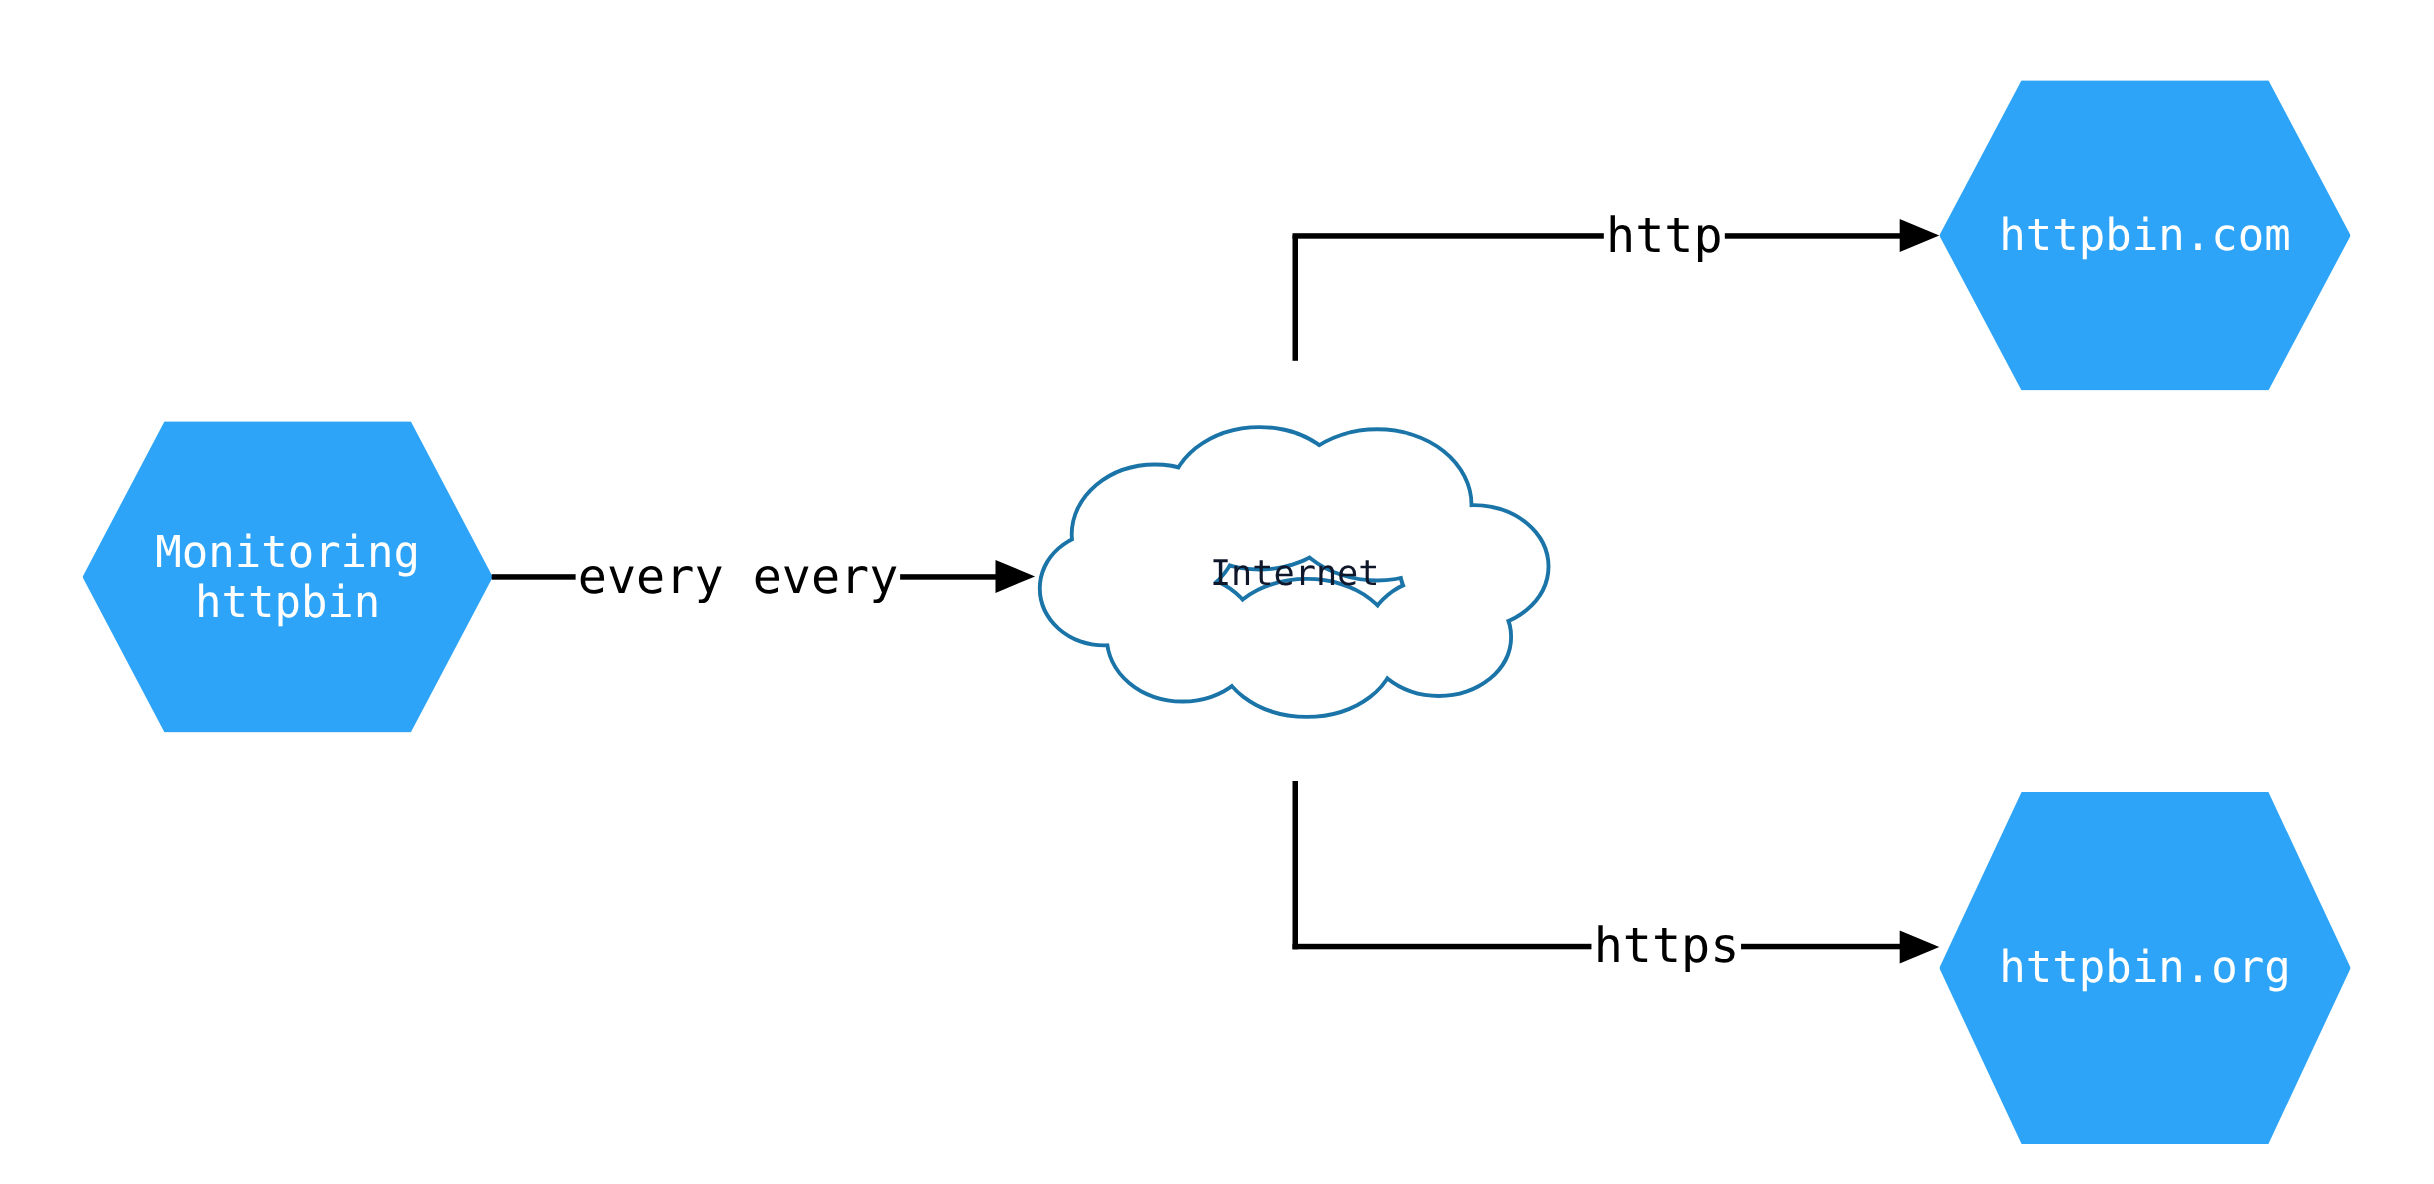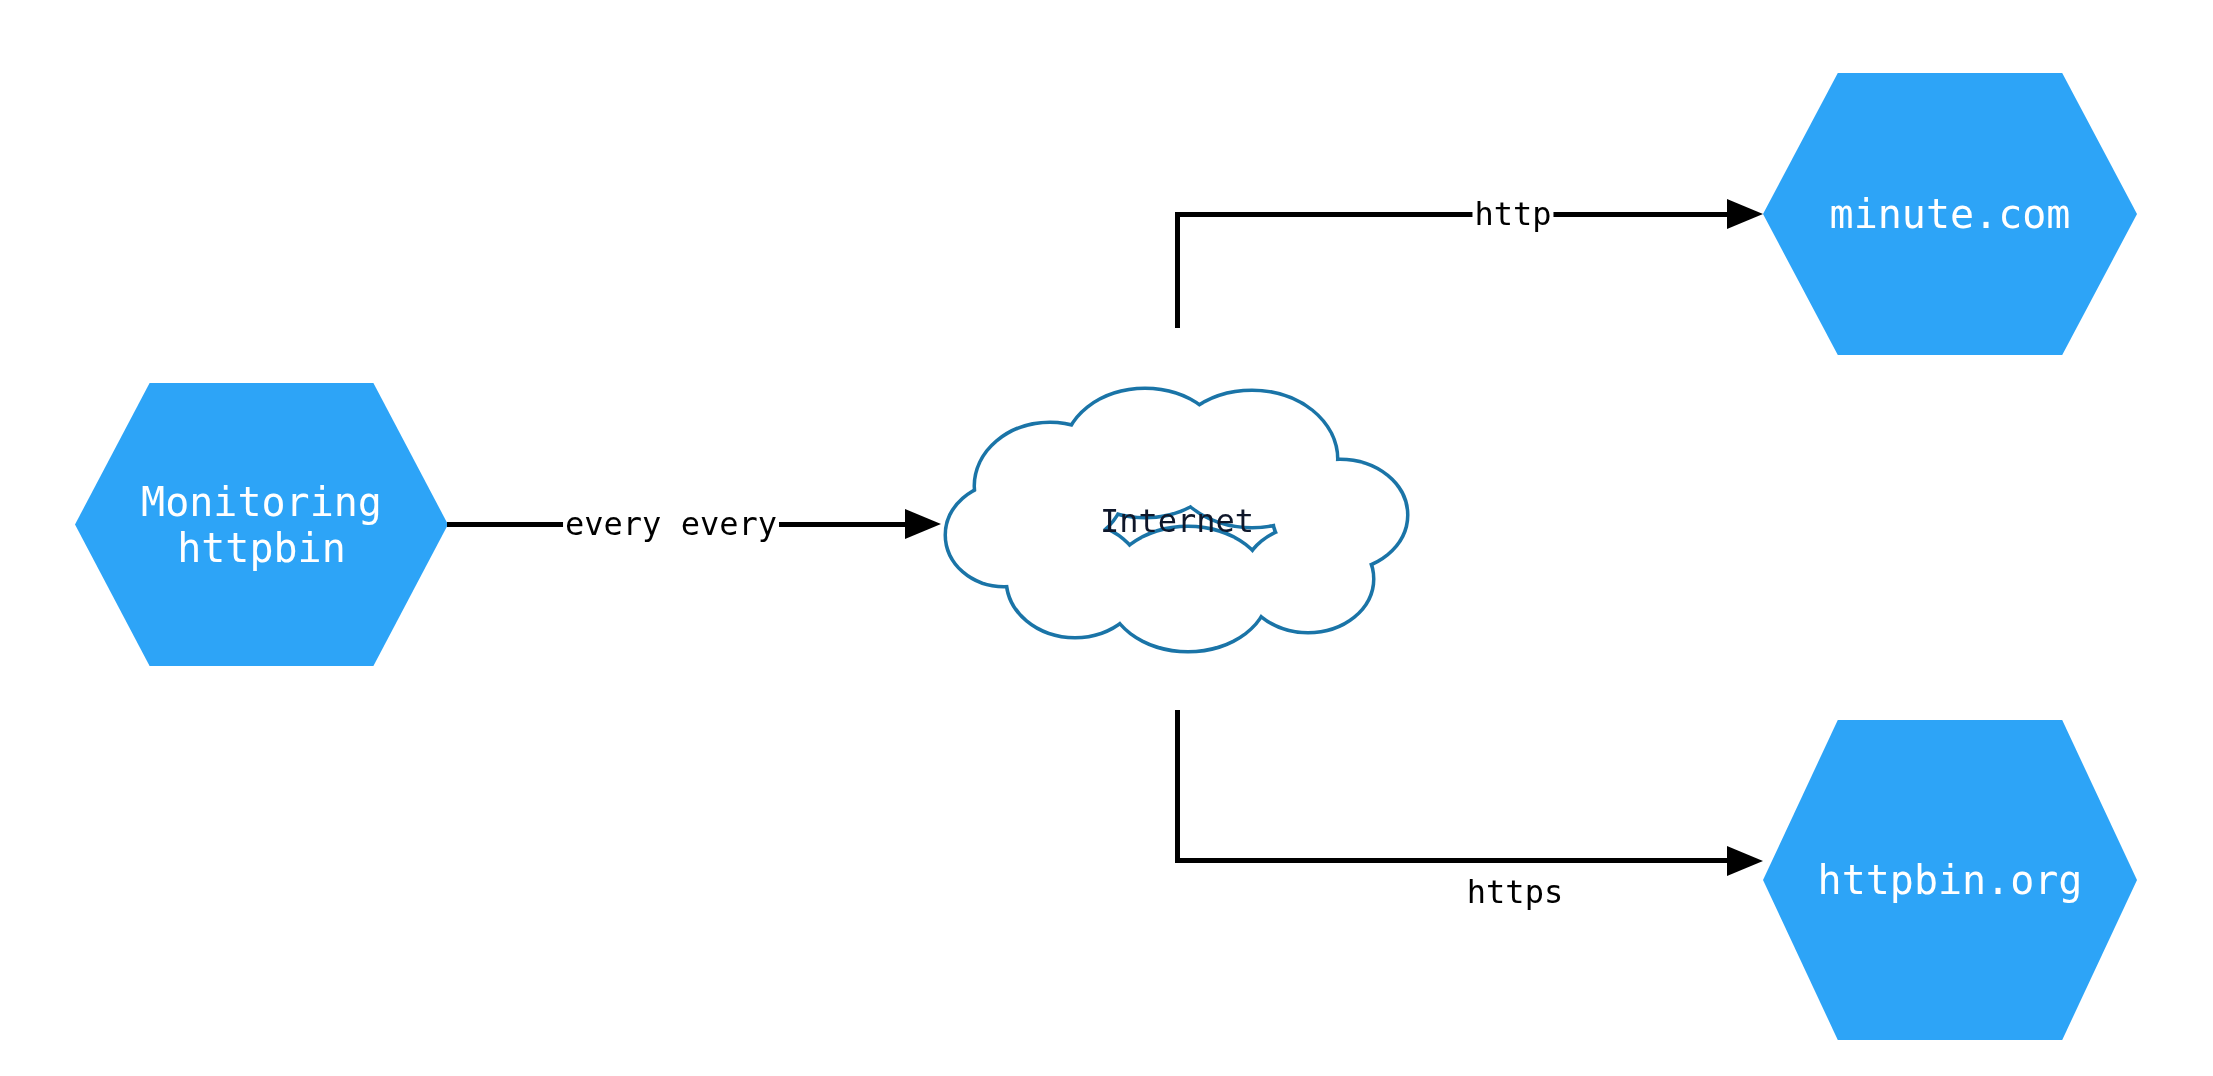--- a/index.html
+++ b/index.html
@@ -21,21 +21,21 @@
   .arrowhead{
     position:absolute;width:0;height:0;
     border-top:15px solid transparent;
     border-bottom:15px solid transparent;
     border-left:36px solid #000000;
   }
   .edge-label{
     position:absolute;
     transform:translate(-50%,-50%);
     background:#ffffff;
-    color:#000000;font-size:32px;line-height:1.1;
+    color:#000000;font-size:44px;line-height:1.1;
     white-space:nowrap;
     padding:0 2px;
   }
   .cloud{position:absolute;left:940px;top:383px;width:474px;height:275px;}
   .cloud-label{
     position:absolute;left:1177px;top:521px;
     transform:translate(-50%,-50%);
     color:#0f172a;font-size:32px;white-space:nowrap;
   }
   .hex-line{display:block;}
@@ -71,25 +71,25 @@
     <use href="#cloudbumps" fill="#ffffff" stroke="none"></use>
   </svg>
   <div class="cloud-label">Internet</div>
 
   <div class="edge-line" style="left:1175px;top:214px;width:5px;height:114px;"></div>
   <div class="edge-line" style="left:1175px;top:212px;width:553px;height:5px;"></div>
   <div class="arrowhead" style="left:1727px;top:199px;"></div>
   <div class="edge-label" style="left:1513px;top:215px;">http</div>
 
   <div class="hex" style="left:1763px;top:73px;width:374px;height:282px;">
-    <span class="hex-line">minute.com</span>
+    <span class="hex-line">httpbin.com</span>
   </div>
 
   <div class="edge-line" style="left:1175px;top:710px;width:5px;height:153px;"></div>
   <div class="edge-line" style="left:1175px;top:858px;width:553px;height:5px;"></div>
   <div class="arrowhead" style="left:1727px;top:846px;"></div>
-  <div class="edge-label" style="left:1515px;top:861px;margin-top:32px;">https</div>
+  <div class="edge-label" style="left:1515px;top:861px;">https</div>
 
   <div class="hex" style="left:1763px;top:720px;width:374px;height:320px;">
     <span class="hex-line">httpbin.org</span>
   </div>
 
 </div>
 
 </body></html>

